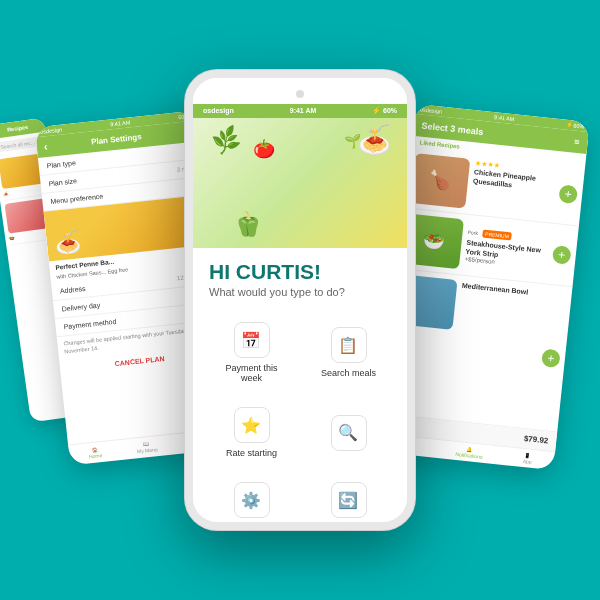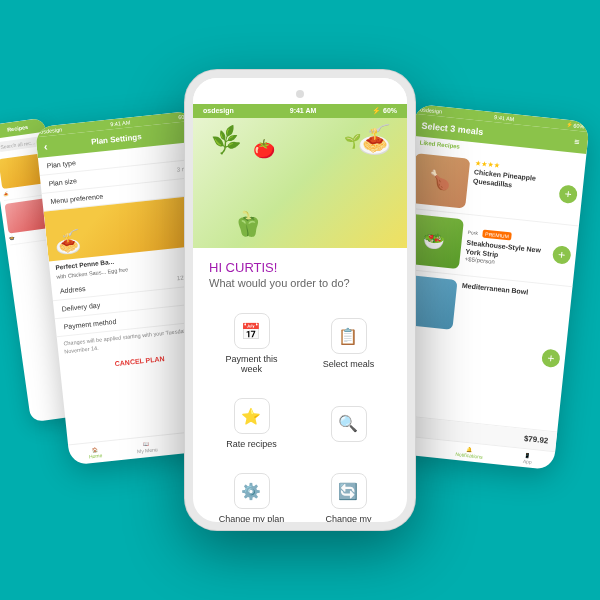--- a/index.html
+++ b/index.html
@@ -237,23 +237,23 @@
     .pasta { position: absolute; top: 5px; right: 15px; font-size: 28px; }
     .pepper { position: absolute; bottom: 10px; left: 40px; font-size: 24px; }
     .tomato { position: absolute; top: 20px; left: 60px; font-size: 18px; }
 
     .hero-text {
       padding: 12px 16px 8px;
       flex-shrink: 0;
     }
 
     .hero-greeting {
-      font-size: 13px;
-      font-weight: 400;
-      color: #a21caf;
+      font-size: 21px;
+      font-weight: 700;
+      color: #0f766e;
     }
 
     .hero-subtitle {
       font-size: 11px;
       color: #666;
       margin-top: 2px;
     }
 
     .actions-grid {
       display: grid;
@@ -424,35 +424,35 @@
       <div class="hero-food">
         <span class="radish">🌿</span>
         <span class="pasta">🍝</span>
         <span class="pepper">🫑</span>
         <span class="tomato">🍅</span>
         <span style="position:absolute;top:15px;right:45px;font-size:14px;">🌱</span>
       </div>
 
       <div class="hero-text">
         <div class="hero-greeting">HI CURTIS!</div>
-        <div class="hero-subtitle">What would you order to do?</div>
+        <div class="hero-subtitle">What would you type to do?</div>
       </div>
 
       <div class="actions-grid">
         <div class="action-item">
           <div class="action-icon">📅</div>
           <div class="action-label">Payment this week</div>
         </div>
         <div class="action-item">
           <div class="action-icon">📋</div>
-          <div class="action-label">Select meals</div>
+          <div class="action-label">Search meals</div>
         </div>
         <div class="action-item">
           <div class="action-icon">⭐</div>
-          <div class="action-label">Rate recipes</div>
+          <div class="action-label">Rate starting</div>
         </div>
         <div class="action-item">
           <div class="action-icon">🔍</div>
         </div>
         <div class="action-item">
           <div class="action-icon">⚙️</div>
           <div class="action-label">Change my plan settings</div>
         </div>
         <div class="action-item">
           <div class="action-icon">🔄</div>

